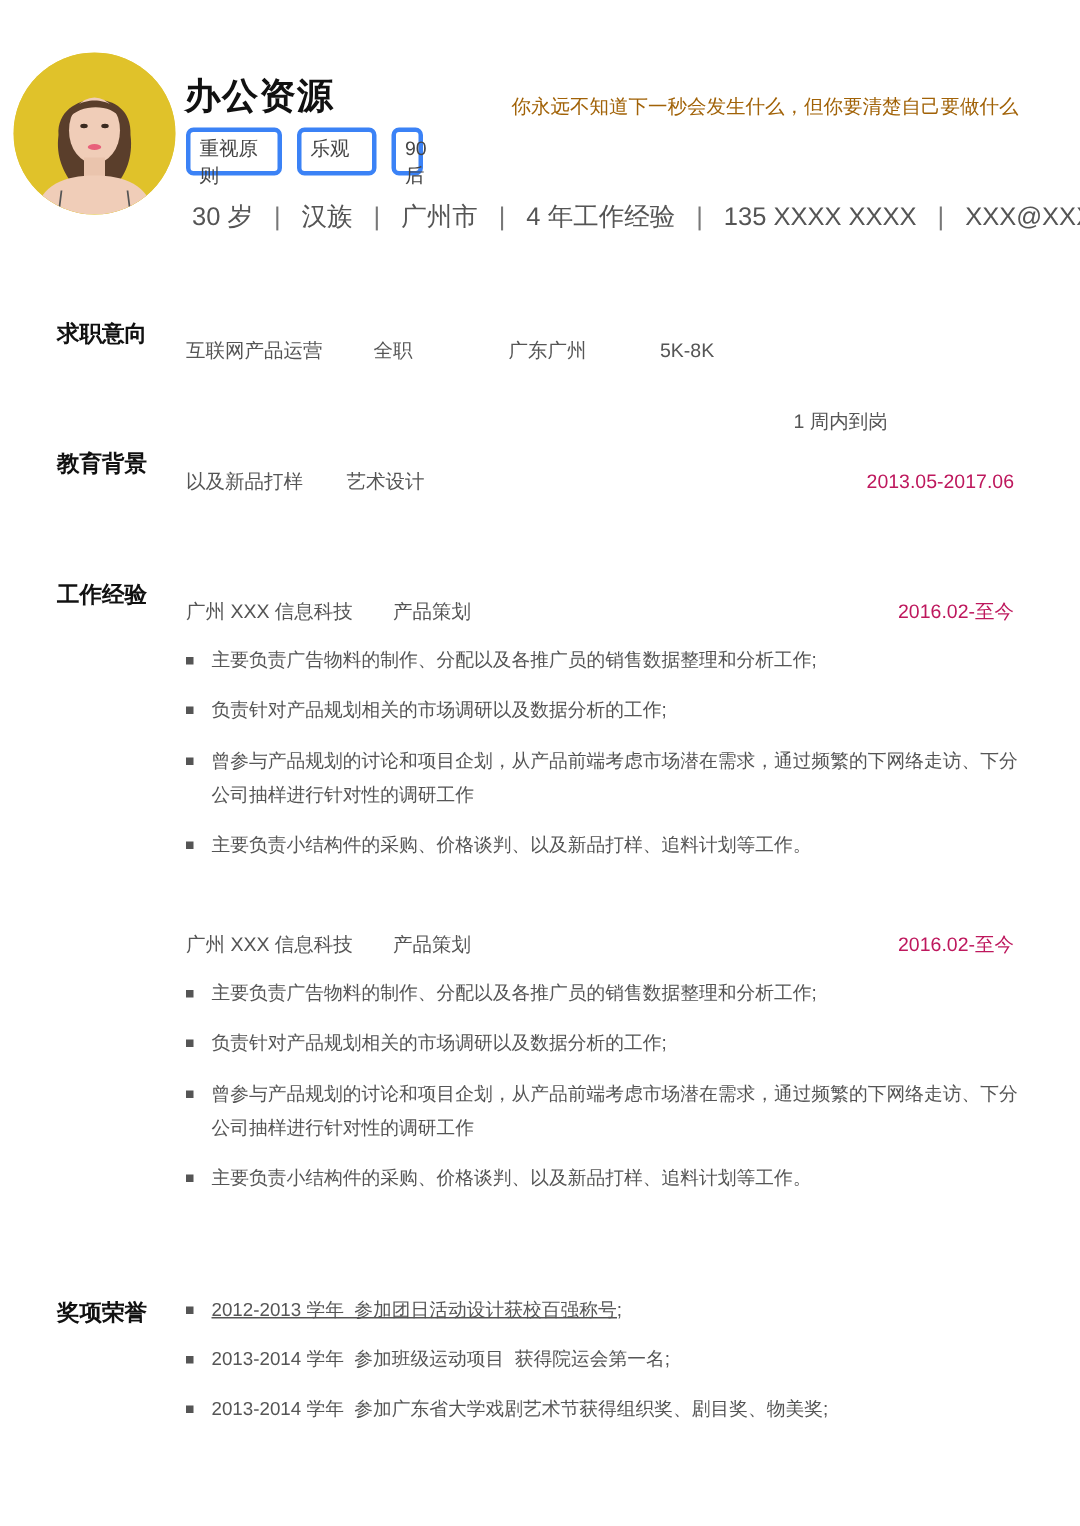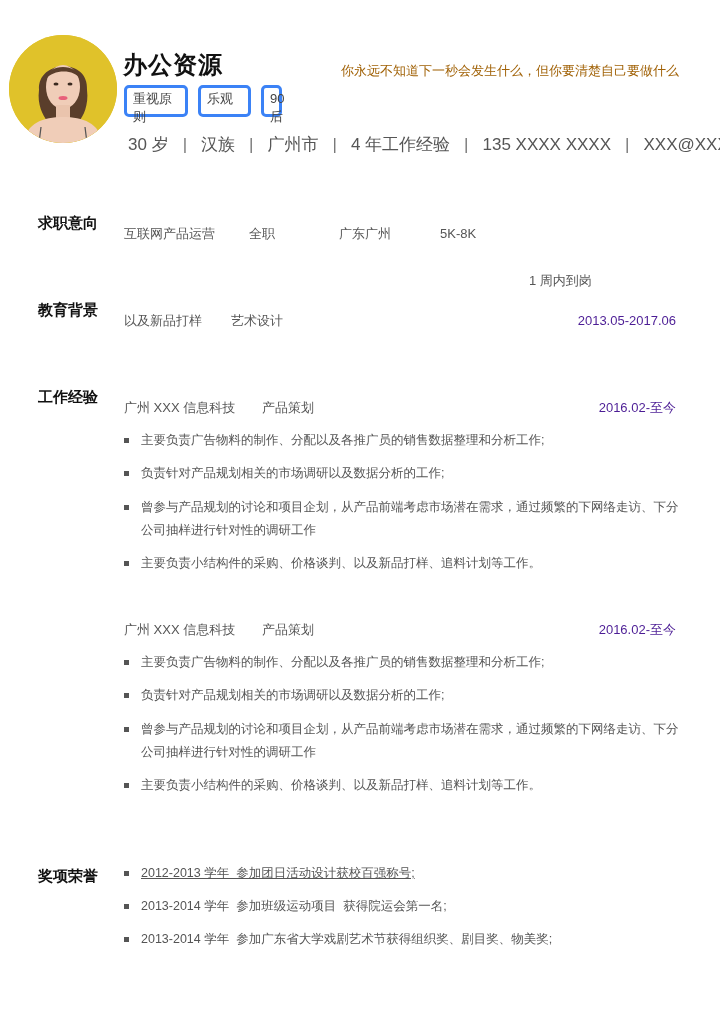--- a/index.html
+++ b/index.html
@@ -36,21 +36,21 @@
 
     .section-title {
       position: absolute; left: 38px; font-size: 15px; font-weight: bold; color: #111; line-height: 20px;
     }
 
     .row {
       position: absolute; left: 124px; font-size: 13px; color: #555; line-height: 18px; white-space: nowrap;
     }
     .row span { display: inline-block; }
     .right-date {
-      position: absolute; right: 44px; font-size: 13px; color: #4c1d95; line-height: 18px;
+      position: absolute; right: 44px; font-size: 13px; color: #be185d; line-height: 18px;
     }
 
     .bullet {
       position: absolute; left: 124px; width: 556px; font-size: 12.5px; color: #555; line-height: 23px;
       padding-left: 17px;
     }
     .bullet::before {
       content: ""; position: absolute; left: 0; top: 9px; width: 5px; height: 5px; background: #555;
     }
   </style>

